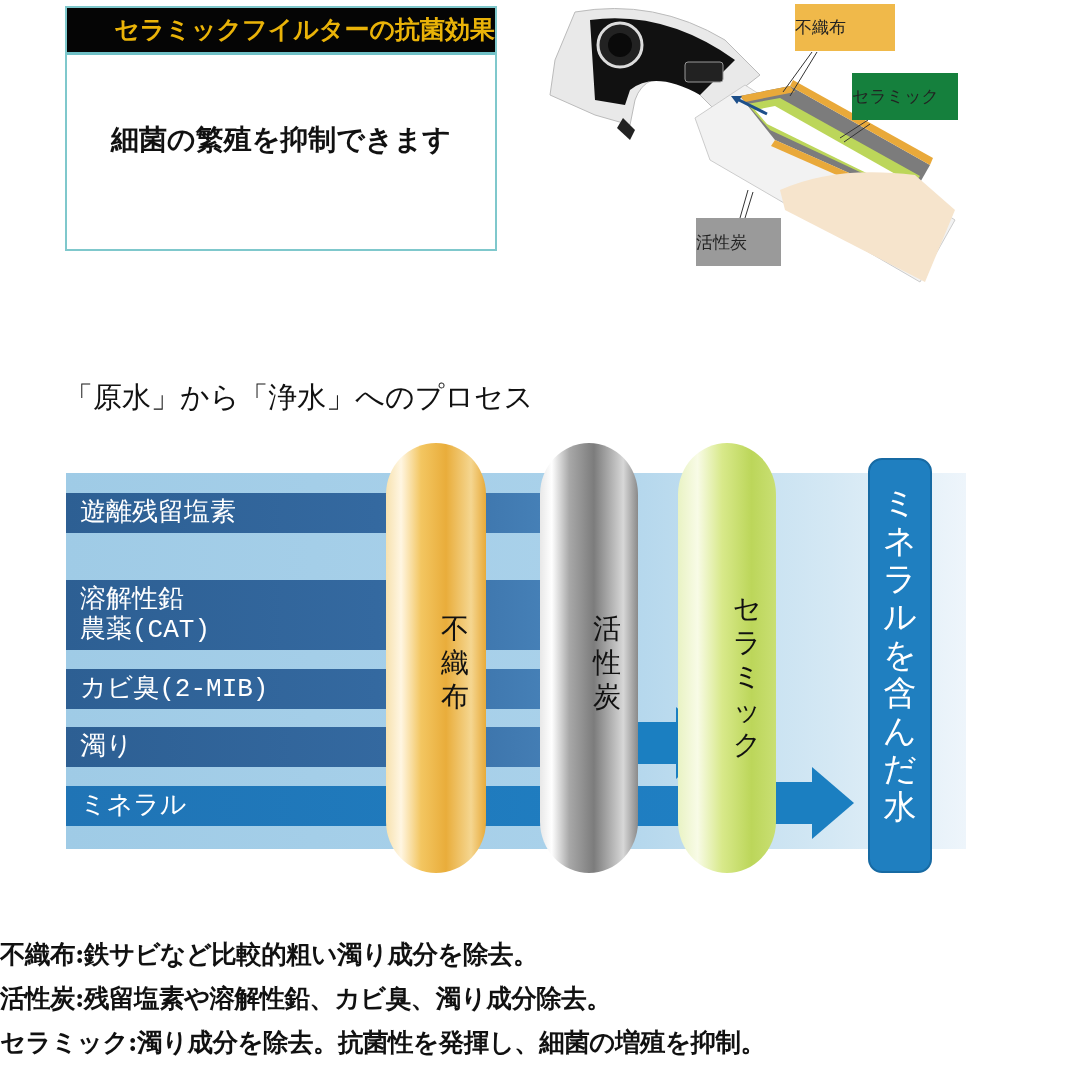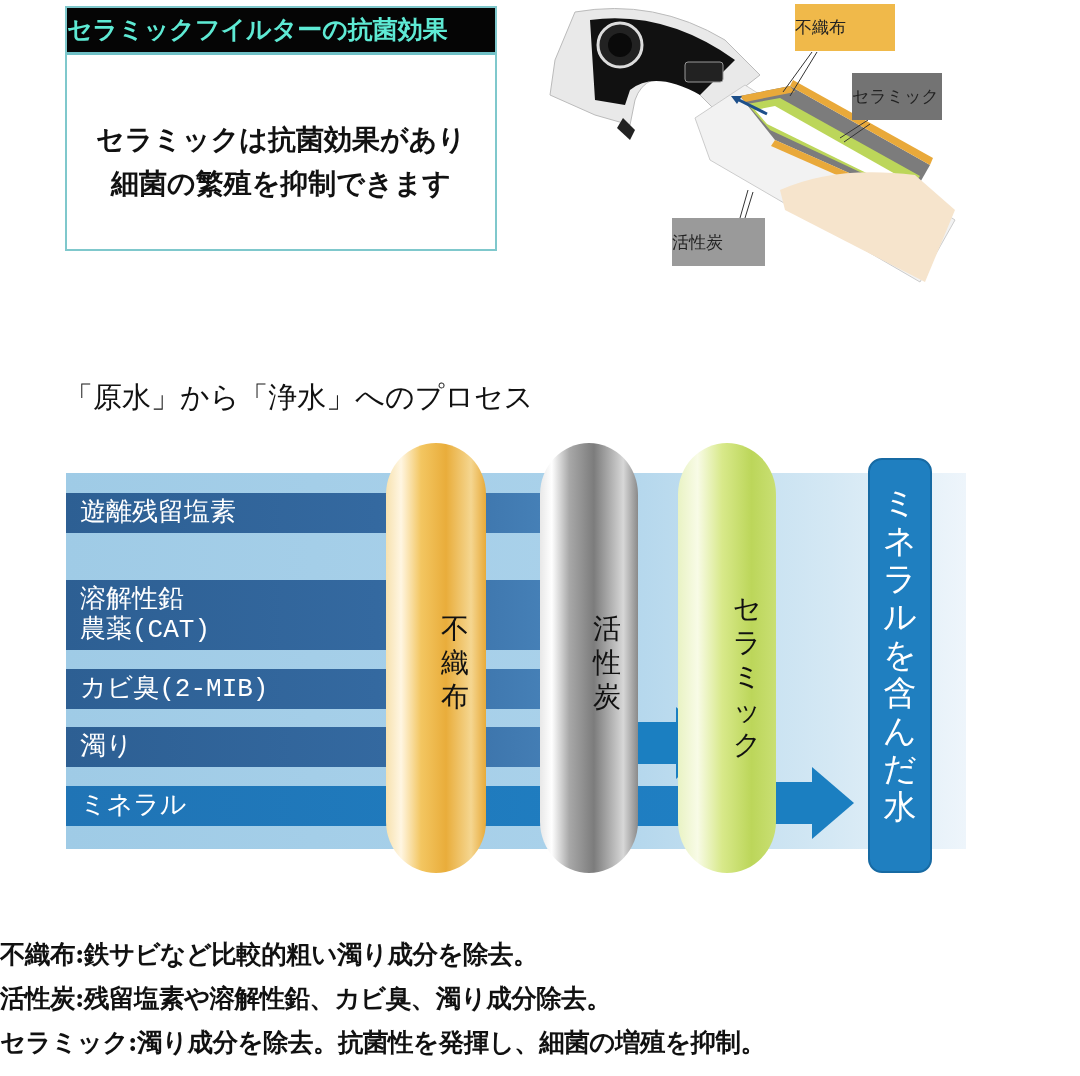--- a/index.html
+++ b/index.html
@@ -1,29 +1,29 @@
 <!DOCTYPE html>
 <html><head>
 <meta charset="utf-8">
 <style>
   html,body{margin:0;padding:0;background:#ffffff;}
   body{width:1080px;height:1076px;position:relative;overflow:hidden;font-family:"DejaVu Sans","Liberation Sans",sans-serif;color:#111;}
   .abs{position:absolute;}
 
   
   .card{left:65px;top:6px;width:432px;height:245px;border:2px solid #7fc8cc;box-sizing:border-box;background:#fff;}
-  .card-title{left:0;top:0;right:0;height:44px;background:#050505;color:#5eead4;font-weight:bold;font-size:25px;line-height:44px;text-align:left;letter-spacing:0px;border-bottom:3px solid #6fc0c6;white-space:nowrap;}
+  .card-title{left:0;top:0;right:0;height:44px;background:#050505;color:#eab308;font-weight:bold;font-size:25px;line-height:44px;text-align:right;letter-spacing:0px;border-bottom:3px solid #6fc0c6;white-space:nowrap;}
   .card-body{left:0;right:0;top:110px;text-align:center;font-family:"DejaVu Serif","Liberation Serif",serif;font-weight:bold;font-size:28px;line-height:44px;white-space:nowrap;}
 
   
   .product{left:535px;top:0;width:450px;height:290px;}
   .label-box{font-size:17px;text-align:left;color:#222;}
   .lbl-nonwoven{left:795px;top:4px;width:100px;height:47px;line-height:47px;background:#f0b94a;}
-  .lbl-ceramic{left:852px;top:73px;width:90px;height:47px;line-height:47px;background:#737373;}
-  .lbl-carbon{left:672px;top:218px;width:93px;height:48px;line-height:48px;background:#9a9a9a;}
+  .lbl-ceramic{left:852px;top:73px;width:106px;height:47px;line-height:47px;background:#15803d;}
+  .lbl-carbon{left:696px;top:218px;width:85px;height:48px;line-height:48px;background:#9a9a9a;}
 
   
   .process-title{left:64px;top:378px;font-size:29px;white-space:nowrap;color:#111;}
 
   
   .flow-bg{left:66px;top:473px;width:900px;height:376px;background:linear-gradient(90deg,#9fcbe6 0%,#a9d1ea 55%,#d4e8f4 85%,#eef5fb 100%);}
   .row{left:66px;height:40px;background:linear-gradient(90deg,#2d5f93 0%,#3469a0 60%,#4a86bd 100%);color:#fff;font-size:26px;line-height:40px;padding-left:14px;box-sizing:border-box;white-space:nowrap;font-family:Liberation Mono, monospace;}
   .row.mineral{background:linear-gradient(90deg,#2074b5,#1f80c4);}
 
   .ring{border-radius:50%/12%;}
@@ -37,21 +37,20 @@
   
   .notes{left:0;top:932px;width:1080px;font-family:"DejaVu Serif","Liberation Serif",serif;font-weight:bold;font-size:25.5px;line-height:44px;white-space:nowrap;letter-spacing:-0.5px;}
   .notes div{height:44px;}
 </style>
 </head>
 <body>
 
 <div class="abs card">
   <div class="abs card-title">セラミックフイルターの抗菌効果</div>
   <div class="abs card-body">
-    <div>セラミックは抗菌効果があり</div>
     <div>細菌の繁殖を抑制できます</div>
   </div>
 </div>
 
 <svg class="abs product" viewBox="0 0 450 290" width="450" height="290">
 
   <path d="M20,60 L40,12 Q120,-2 190,40 L225,75 L180,110 L150,80 Q110,70 100,100 L95,125 L60,115 L15,95 Z" fill="#e9e9e9" stroke="#bbb"></path>
   <path d="M55,20 Q130,10 200,60 L165,95 Q120,70 95,90 L90,105 L60,100 Z" fill="#111"></path>
   <circle cx="85" cy="45" r="22" fill="#222" stroke="#ddd" stroke-width="3"></circle>
   <circle cx="85" cy="45" r="12" fill="#0a0a0a"></circle>

